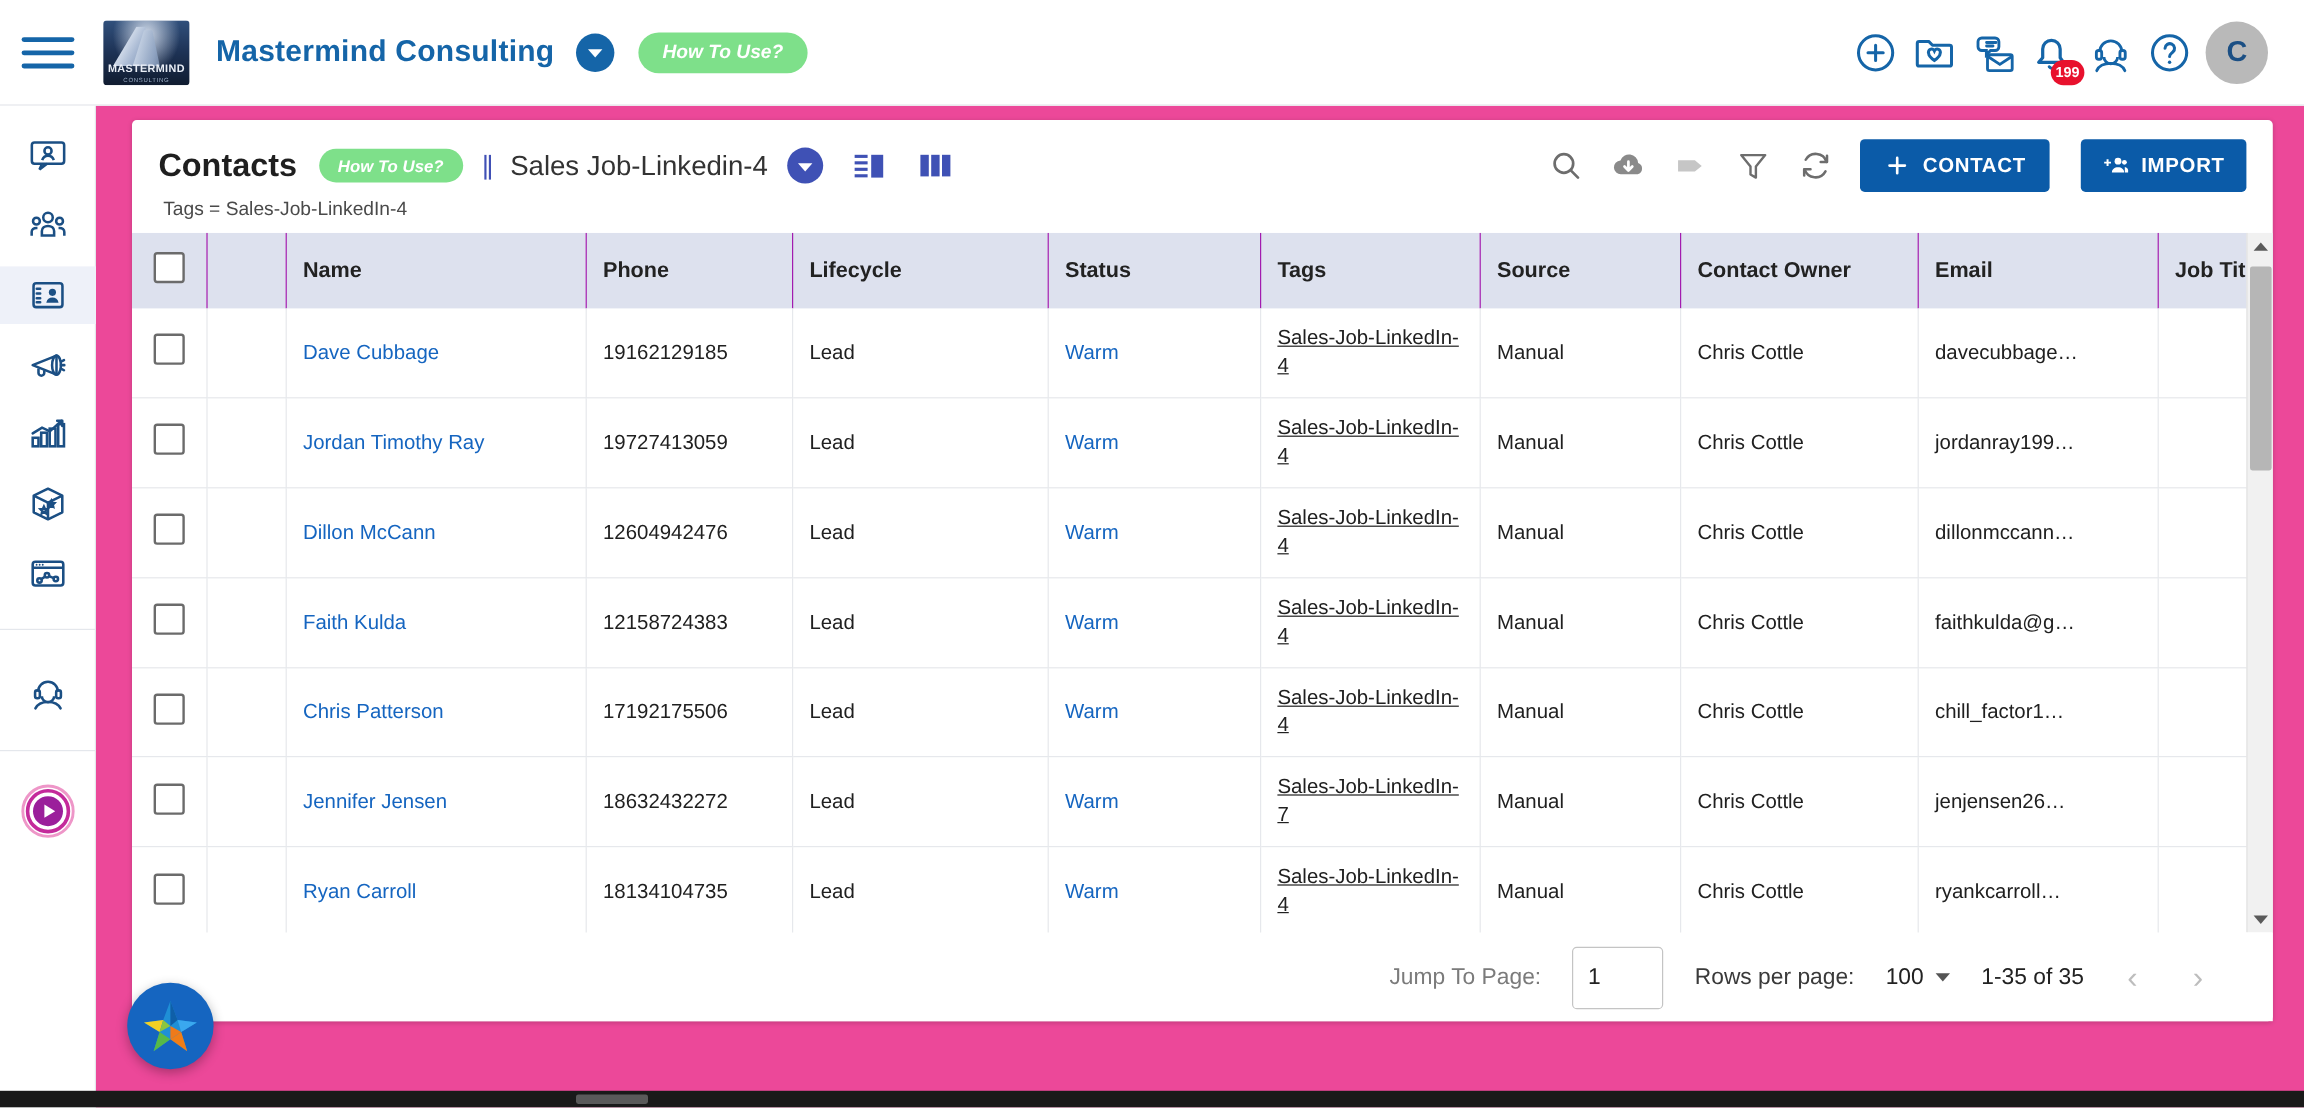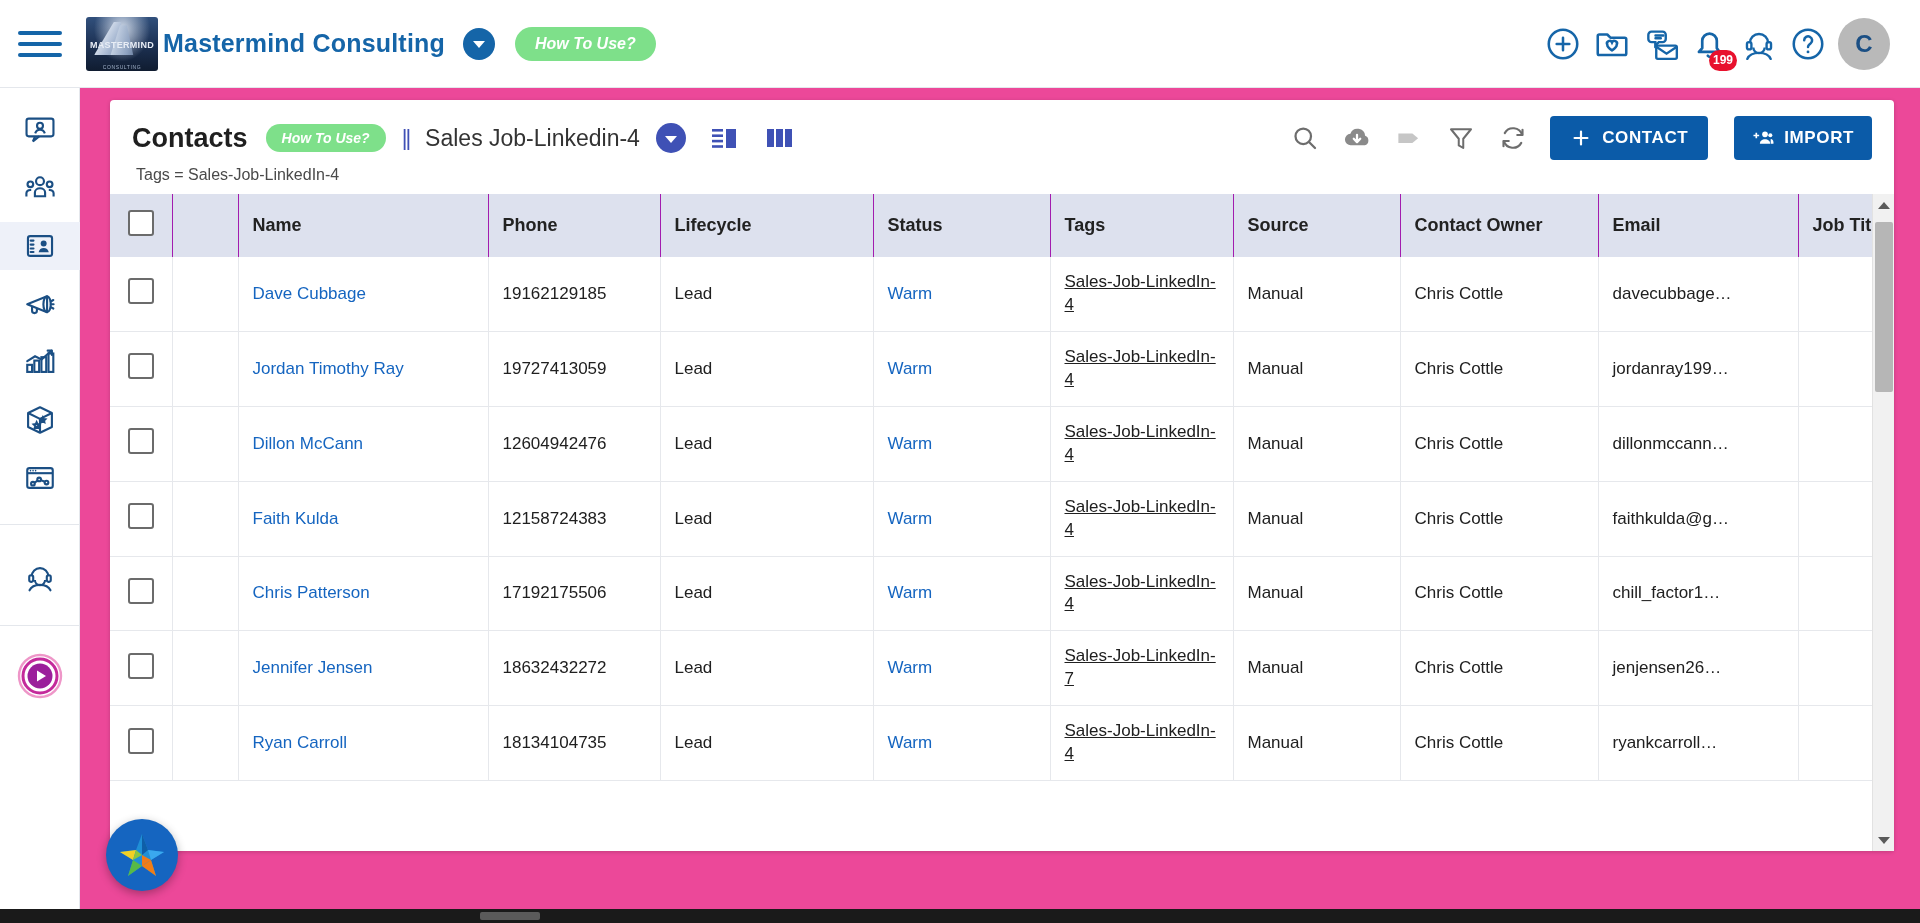--- a/index.html
+++ b/index.html
@@ -40,31 +40,31 @@
     background: linear-gradient(105deg, #eef3fa 0%, #a7b8d2 45%, #63789c 100%);
     transform: skewX(-17deg);
     clip-path: polygon(0% 100%, 26% 0%, 46% 0%, 66% 100%);
   }
   .brand-logo .beam2 {
     position: absolute; left: 34%; top: 16%; width: 44%; height: 56%;
     background: linear-gradient(105deg, #dfe8f4 0%, #8fa3c1 60%, #4e6385 100%);
     clip-path: polygon(0% 100%, 30% 0%, 52% 0%, 72% 100%);
   }
   .brand-logo .word {
-    position: absolute; bottom: 21px; left: 0; right: 0; text-align: center;
+    position: absolute; bottom: 9px; left: 0; right: 0; text-align: center;
     font-size: 9px; font-weight: bold; letter-spacing: .3px; color: #e9eef6;
     font-family: "Liberation Sans", sans-serif;
   }
   .brand-logo .word2 {
     position: absolute; bottom: 1px; left: 0; right: 0; text-align: center;
     font-size: 5px; letter-spacing: .6px; color: #9fb0c8;
   }
 
   .brand-name {
-    margin-left: 5px;
+    margin-left: 22px;
     font-size: 25px; font-weight: bold; color: #1565a8;
     letter-spacing: .2px; white-space: nowrap;
   }
   .brand-caret {
     width: 32px; height: 32px; border-radius: 50%;
     background: #1565a8; margin-left: 18px;
     display: flex; align-items: center; justify-content: center; cursor: pointer; flex: none;
   }
   .brand-caret i {
     display: block; width: 0; height: 0;
@@ -611,20 +611,32 @@
         <div class="vs-arrow up">
             <i></i>
           </div>
         <div class="vs-thumb"></div>
         <div class="vs-arrow down">
             <i></i>
           </div>
       </div>
     </div>
 
+    <div class="card-foot">
+      <span class="jump-label">Jump To Page:</span>
+      <input class="jump-input" value="1" style="">
+      <span class="rpp-label">Rows per page:</span>
+      <span class="rpp-value">
+        <span>100</span>
+        <i></i>
+      </span>
+      <span class="range-text">1-35 of 35</span>
+      <span class="pg-arrow">‹</span>
+      <span class="pg-arrow">›</span>
+    </div>
 
   </div>
 
   <div class="fab">
     <svg viewBox="0 0 54 54">
       <path d="M27 6 L33 22 L49 24 L36 32 L41 48 L27 38 L13 48 L18 32 L5 24 L21 22 Z" fill="#1f8fd6"></path>
       <path d="M27 6 L33 22 L27 27 Z" fill="#0f5fa8"></path>
       <path d="M33 22 L49 24 L36 32 Z" fill="#3aa8ef"></path>
       <path d="M36 32 L41 48 L27 38 Z" fill="#f07d17"></path>
       <path d="M27 38 L13 48 L18 32 Z" fill="#57b947"></path>

